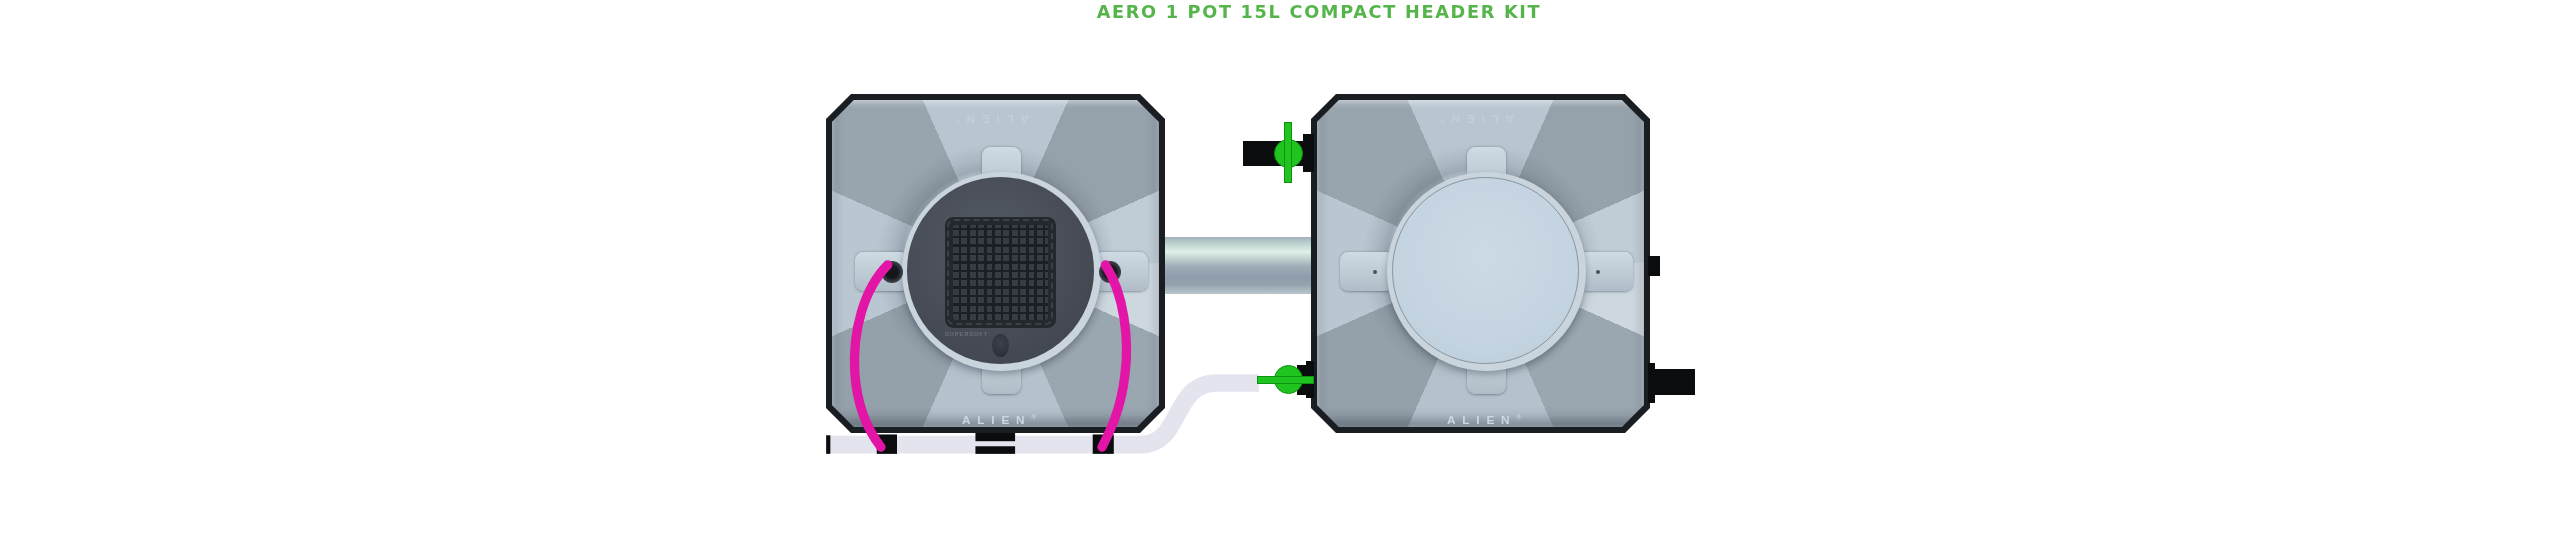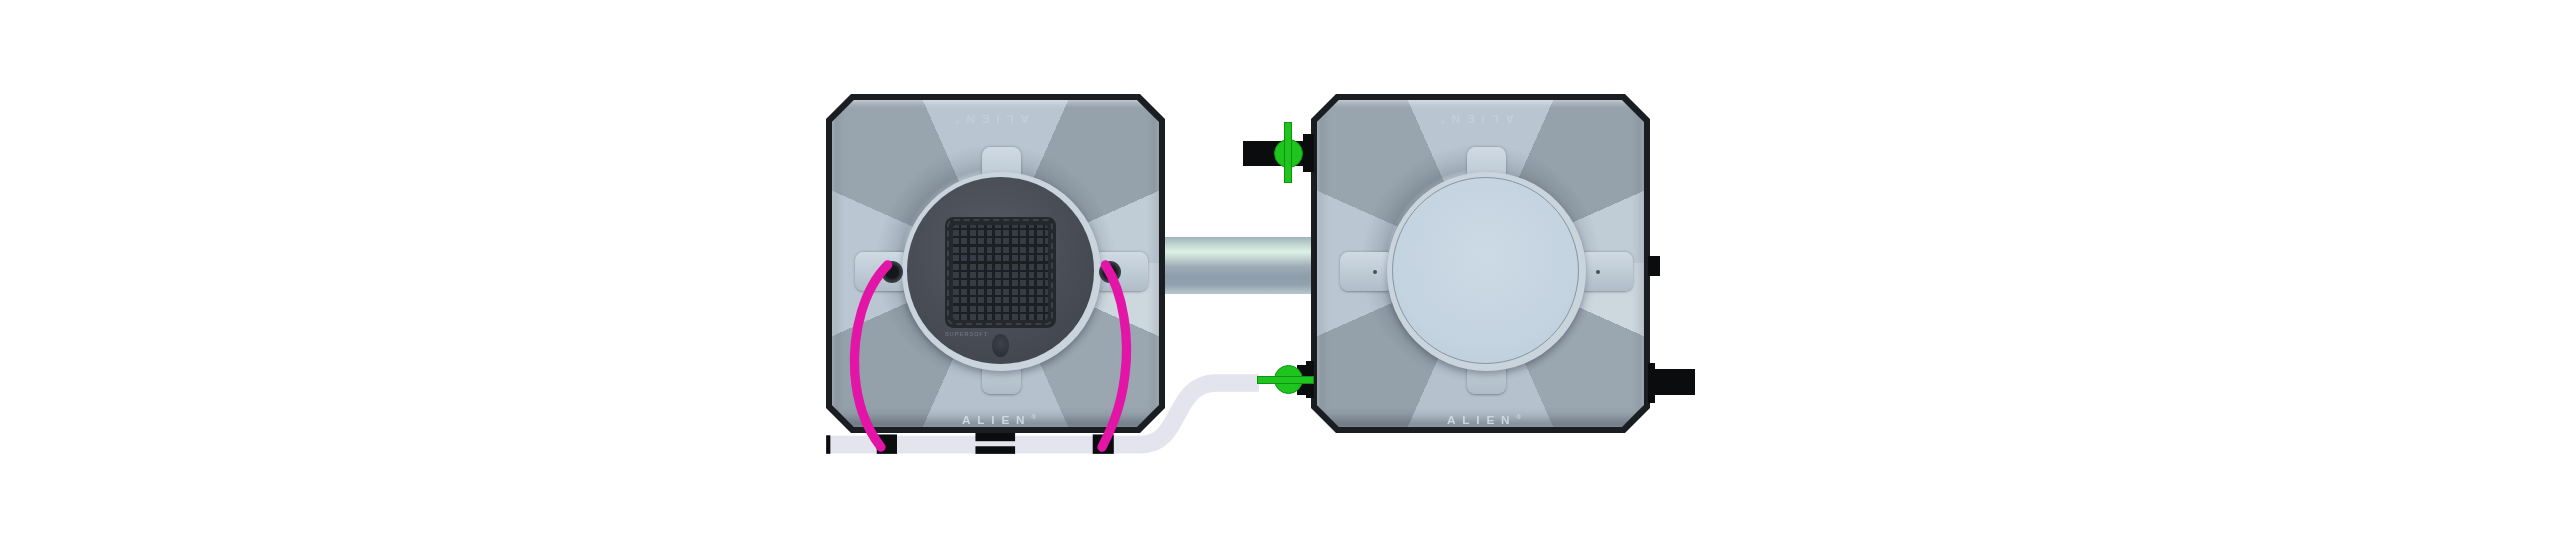--- a/index.html
+++ b/index.html
@@ -81,20 +81,21 @@
   .outlet-handle{left:1257px;top:376px;width:57px;height:7.6px;}
   .side-stub{left:1648px;top:256px;width:11.8px;height:20px;}
   .br-collar{left:1648px;top:363px;width:6.8px;height:40px;}
   .br-fitting{left:1653px;top:369px;width:42px;height:26px;}
 </style>
 </head>
 <body>
 
 <div class="scene">
 
+  <div class="title">AERO 1 POT 15L COMPACT HEADER KIT</div>
 
   <div class="pipe"></div>
 
   <svg class="layer under" viewBox="0 0 3053 633">
     <path d="M 983 527 L 1352 527 C 1402 527, 1388 454, 1442 454 L 1492 454" fill="none" stroke="var(--tube_white)" stroke-width="21"></path>
     <rect x="979" y="516" width="5" height="22" fill="var(--fitting_black)"></rect>
     <rect x="1039" y="515" width="24" height="23" fill="var(--fitting_black)"></rect>
     <rect x="1295" y="515" width="25" height="23" fill="var(--fitting_black)"></rect>
     <rect x="1156" y="513" width="47" height="10" fill="var(--fitting_black)"></rect>
     <rect x="1156" y="529" width="47" height="9" fill="var(--fitting_black)"></rect>

